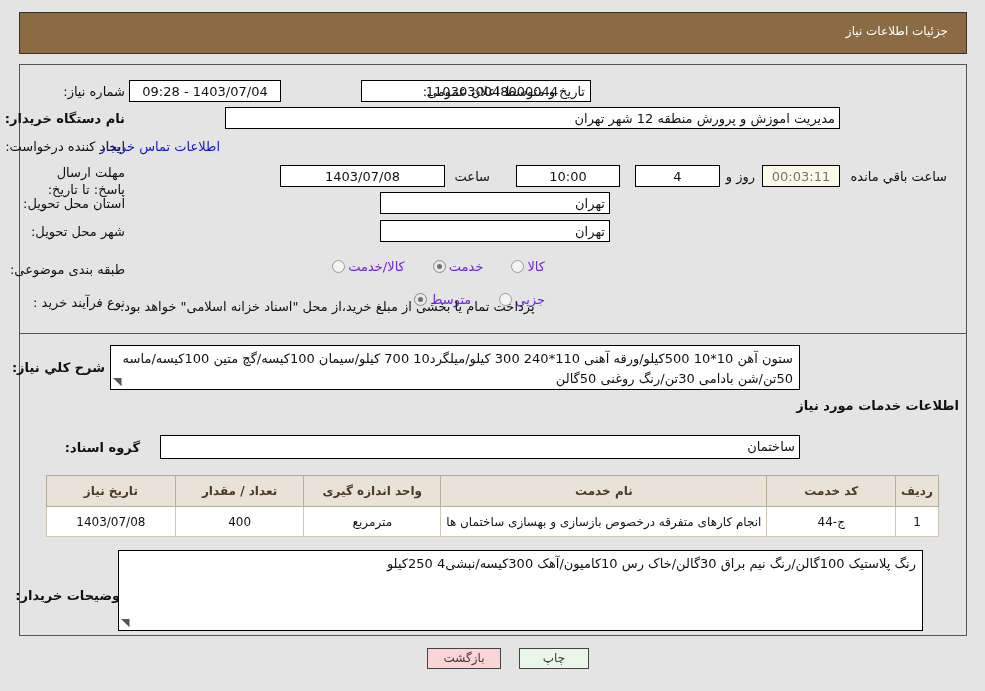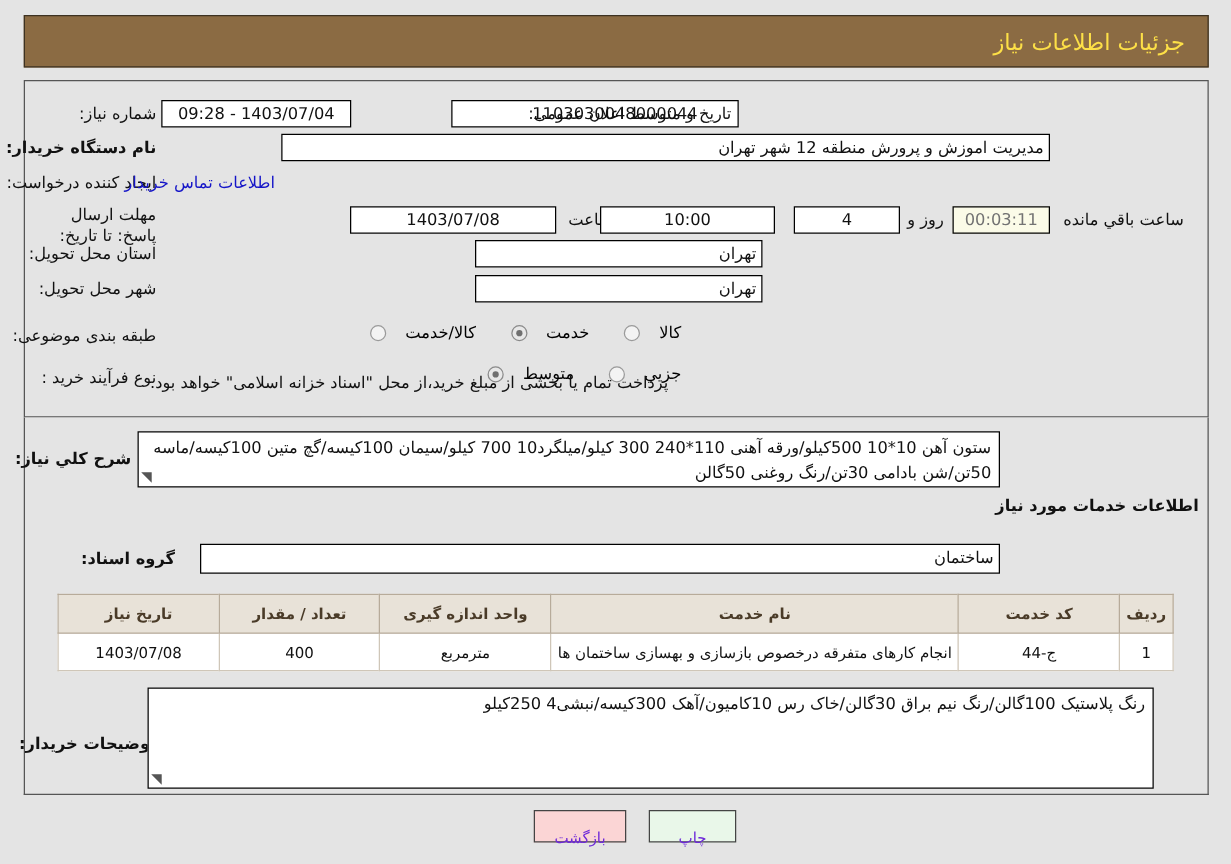--- a/index.html
+++ b/index.html
@@ -54,22 +54,22 @@
     width: 948px; height: 42px;
     background: #8b6b43;
     border: 1px solid #3d3222;
     box-sizing: border-box;
     z-index: 10;
   }
   .title-bar .title-text {
     position: absolute;
     right: 18px;
     top: 11px;
-    color: #fde047;
-    font-size: 18px;
+    color: #ffffff;
+    font-size: 12px;
     white-space: nowrap;
   }
 
   
   .panel {
     position: absolute;
     left: 19px;
     width: 948px;
     background: #e4e4e4;
     border: 1px solid #555;
@@ -131,23 +131,23 @@
     display: flex;
     flex-direction: row;
     align-items: center;
     gap: 6px;
     z-index: 12;
   }
   .radio-item {
     display: flex;
     flex-direction: row;
     align-items: center;
-    gap: 15px;
-    font-size: 13px;
-    color: #000000;
+    gap: 3px;
+    font-size: 13px;
+    color: #6d28d9;
     white-space: nowrap;
     margin-left: 22px;
   }
   .rad {
     width: 13px; height: 13px;
     border-radius: 50%;
     border: 1px solid #9a9a9a;
     background: #f3f3f3;
     box-sizing: border-box;
     display: inline-block;
@@ -233,25 +233,25 @@
   #svc-table td.name-cell { text-align: right; }
 
   
   .btn {
     position: absolute;
     height: 21px;
     border: 1px solid #444;
     box-sizing: border-box;
     font-size: 12px;
     font-family: "DejaVu Sans", "Liberation Sans", sans-serif;
-    color: #6d28d9;
+    color: #404040;
     cursor: pointer;
     text-align: center;
     line-height: 19px;
-    padding: 12px;
+    padding: 0;
     z-index: 12;
   }
   #btn-print  { left: 519px; top: 648px; width: 70px; background: #e9f7e9; }
   #btn-back   { left: 427px; top: 648px; width: 74px; background: #fbd5d5; }
 </style>
 </head>
 <body>
 
 <div id="page">
 
@@ -276,21 +276,21 @@
 
   <div class="lbl" style="right:860px; top:111px;font-weight:bold;">نام دستگاه خریدار:</div>
   <div class="fld rt" style="right:145px; top:107px; width:615px;">مدیریت اموزش و پرورش منطقه 12 شهر تهران</div>
 
   <div class="lbl" style="right:860px; top:139px;">ایجاد کننده درخواست:</div>
   <div class="linkish" style="right:765px; top:139px;">اطلاعات تماس خریدار</div>
 
   <div class="lbl" style="right:860px; top:164px; width:95px; white-space:normal; line-height:17px;">مهلت ارسال پاسخ: تا تاریخ:</div>
   <div class="fld" style="right:540px; top:165px; width:165px;">1403/07/08</div>
   <div class="plaintext" style="right:495px; top:169px;">ساعت</div>
-  <div class="fld" style="right:365px; top:165px; width:140px;">10:00</div>
+  <div class="fld" style="right:365px; top:165px; width:104px;">10:00</div>
   <div class="fld" style="right:265px; top:165px; width:85px;">4</div>
   <div class="plaintext" style="right:230px; top:169px;">روز و</div>
   <div class="fld timer" style="right:145px; top:165px; width:78px;">00:03:11</div>
   <div class="plaintext" style="right:38px; top:169px;">ساعت باقي مانده</div>
 
   <div class="lbl" style="right:860px; top:196px;">استان محل تحویل:</div>
   <div class="fld rt" style="right:375px; top:192px; width:230px;">تهران</div>
 
   <div class="lbl" style="right:860px; top:224px;">شهر محل تحویل:</div>
   <div class="fld rt" style="right:375px; top:220px; width:230px;">تهران</div>

